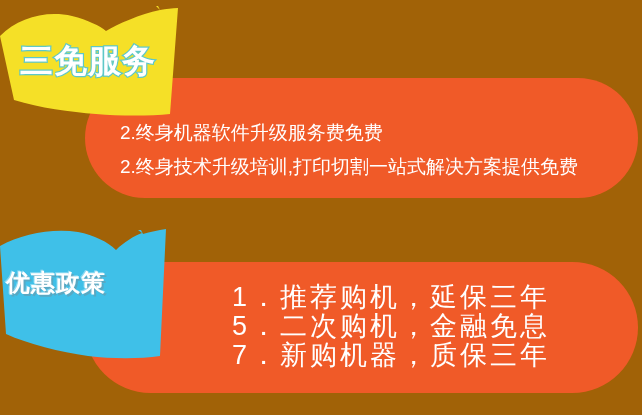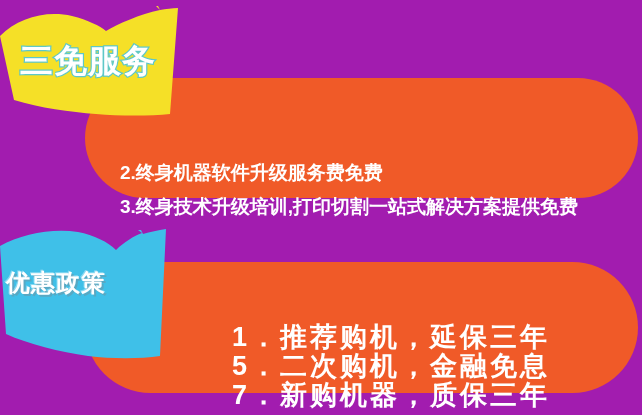--- a/index.html
+++ b/index.html
@@ -15,21 +15,21 @@
     overflow: hidden;
     position: relative;
   }
 
   .poster {
     position: absolute;
     left: 0;
     top: 0;
     width: 642px;
     height: 415px;
-    background: #a21caf;
+    background: #a16207;
   }
 
   
   .section {
     position: absolute;
     left: 0;
     width: 642px;
   }
   #section-1 { top: 0px;   height: 210px; }
   #section-2 { top: 210px; height: 205px; }
@@ -87,23 +87,22 @@
     top: 271px;
     font-size: 24px;
     text-shadow: 2px 2px 0 rgba(120,140,150,0.45), -1px -1px 0 rgba(255,255,255,0.4);
   }
 
   
   .card-lines {
     position: absolute;
     z-index: 4;
     color: #ffffff;
-    font-weight: bold;
+    font-weight: normal;
     white-space: nowrap;
-    margin-top: 40px;
   }
   #lines-1 {
     left: 120px;
     top: 116px;
     font-size: 19px;
     line-height: 34px;
   }
   #lines-2 {
     left: 232px;
     top: 283px;
@@ -133,21 +132,21 @@
                L 170 114
                C 150 116, 120 116, 96 114
                C 70 112, 40 108, 14 100
                Z" fill="#f5e027"></path>
     </svg>
 
     <div class="ribbon-title" id="title-1">三免服务</div>
 
     <div class="card-lines" id="lines-1">
       <span class="card-line">2.终身机器软件升级服务费免费</span>
-      <span class="card-line">3.终身技术升级培训,打印切割一站式解决方案提供免费</span>
+      <span class="card-line">2.终身技术升级培训,打印切割一站式解决方案提供免费</span>
     </div>
   </div>
 
   <div class="section" id="section-2">
 
     
   </div>
 
   <div class="card" id="card-2"></div>
 

